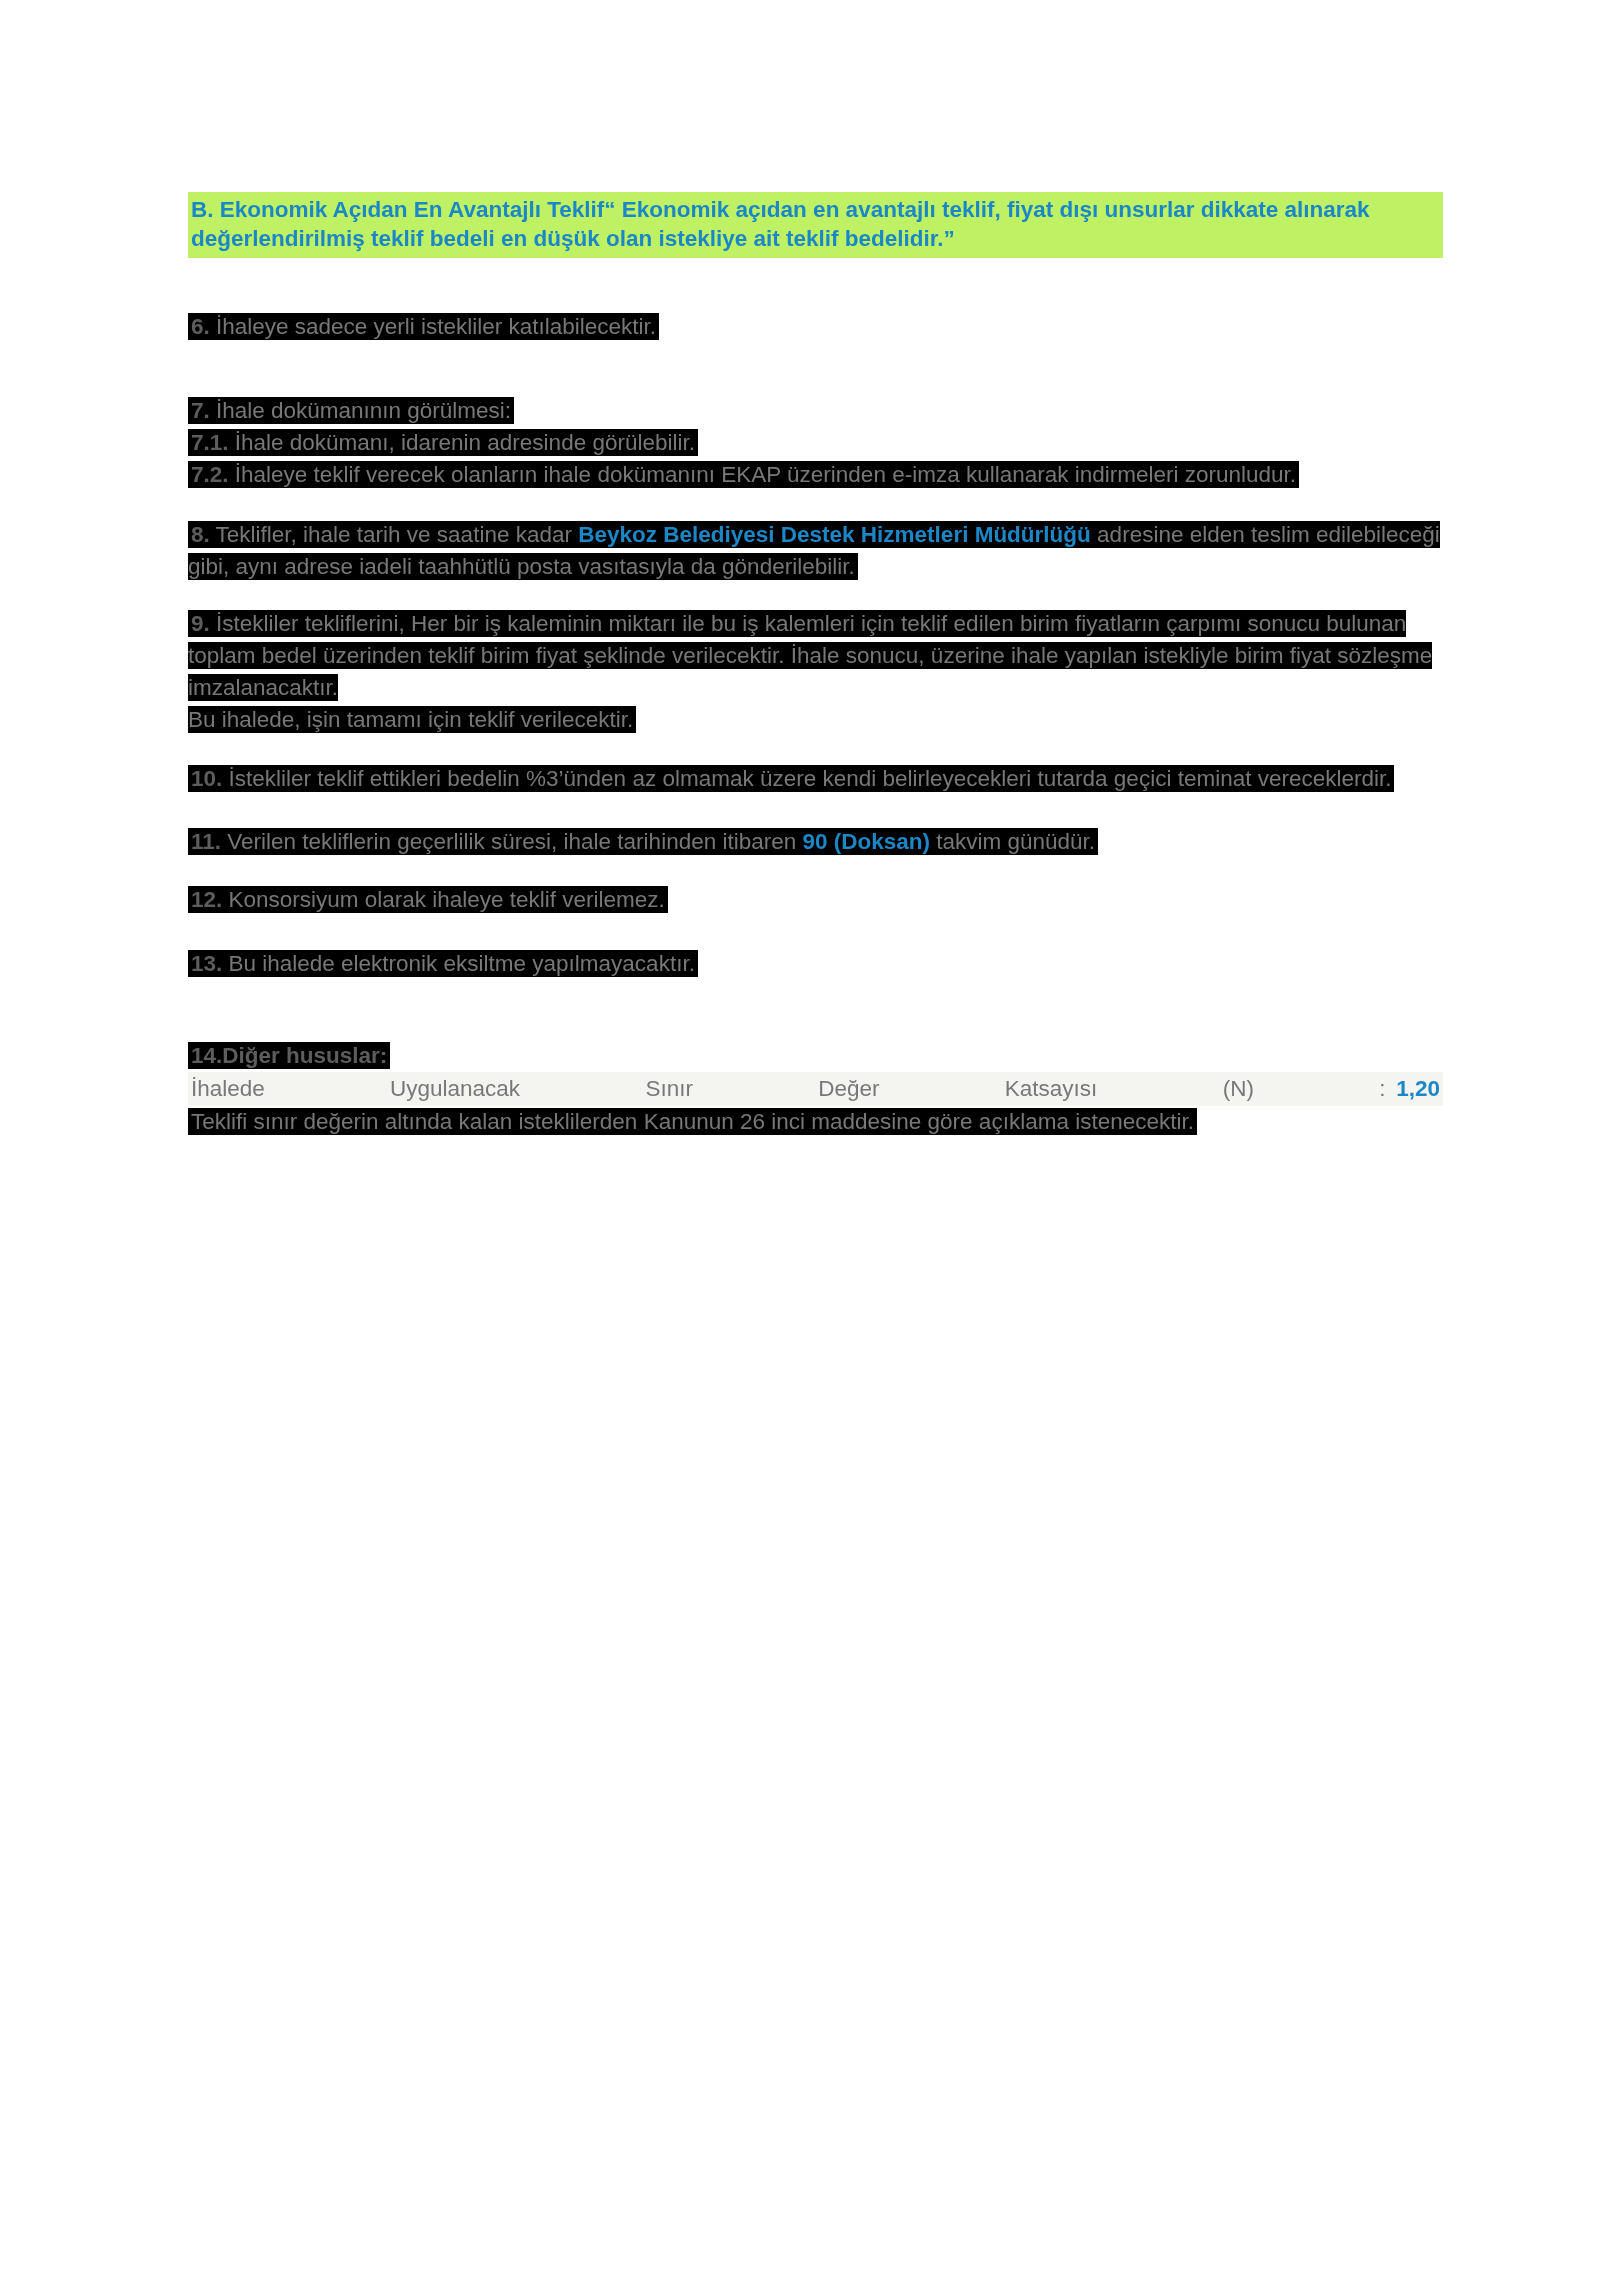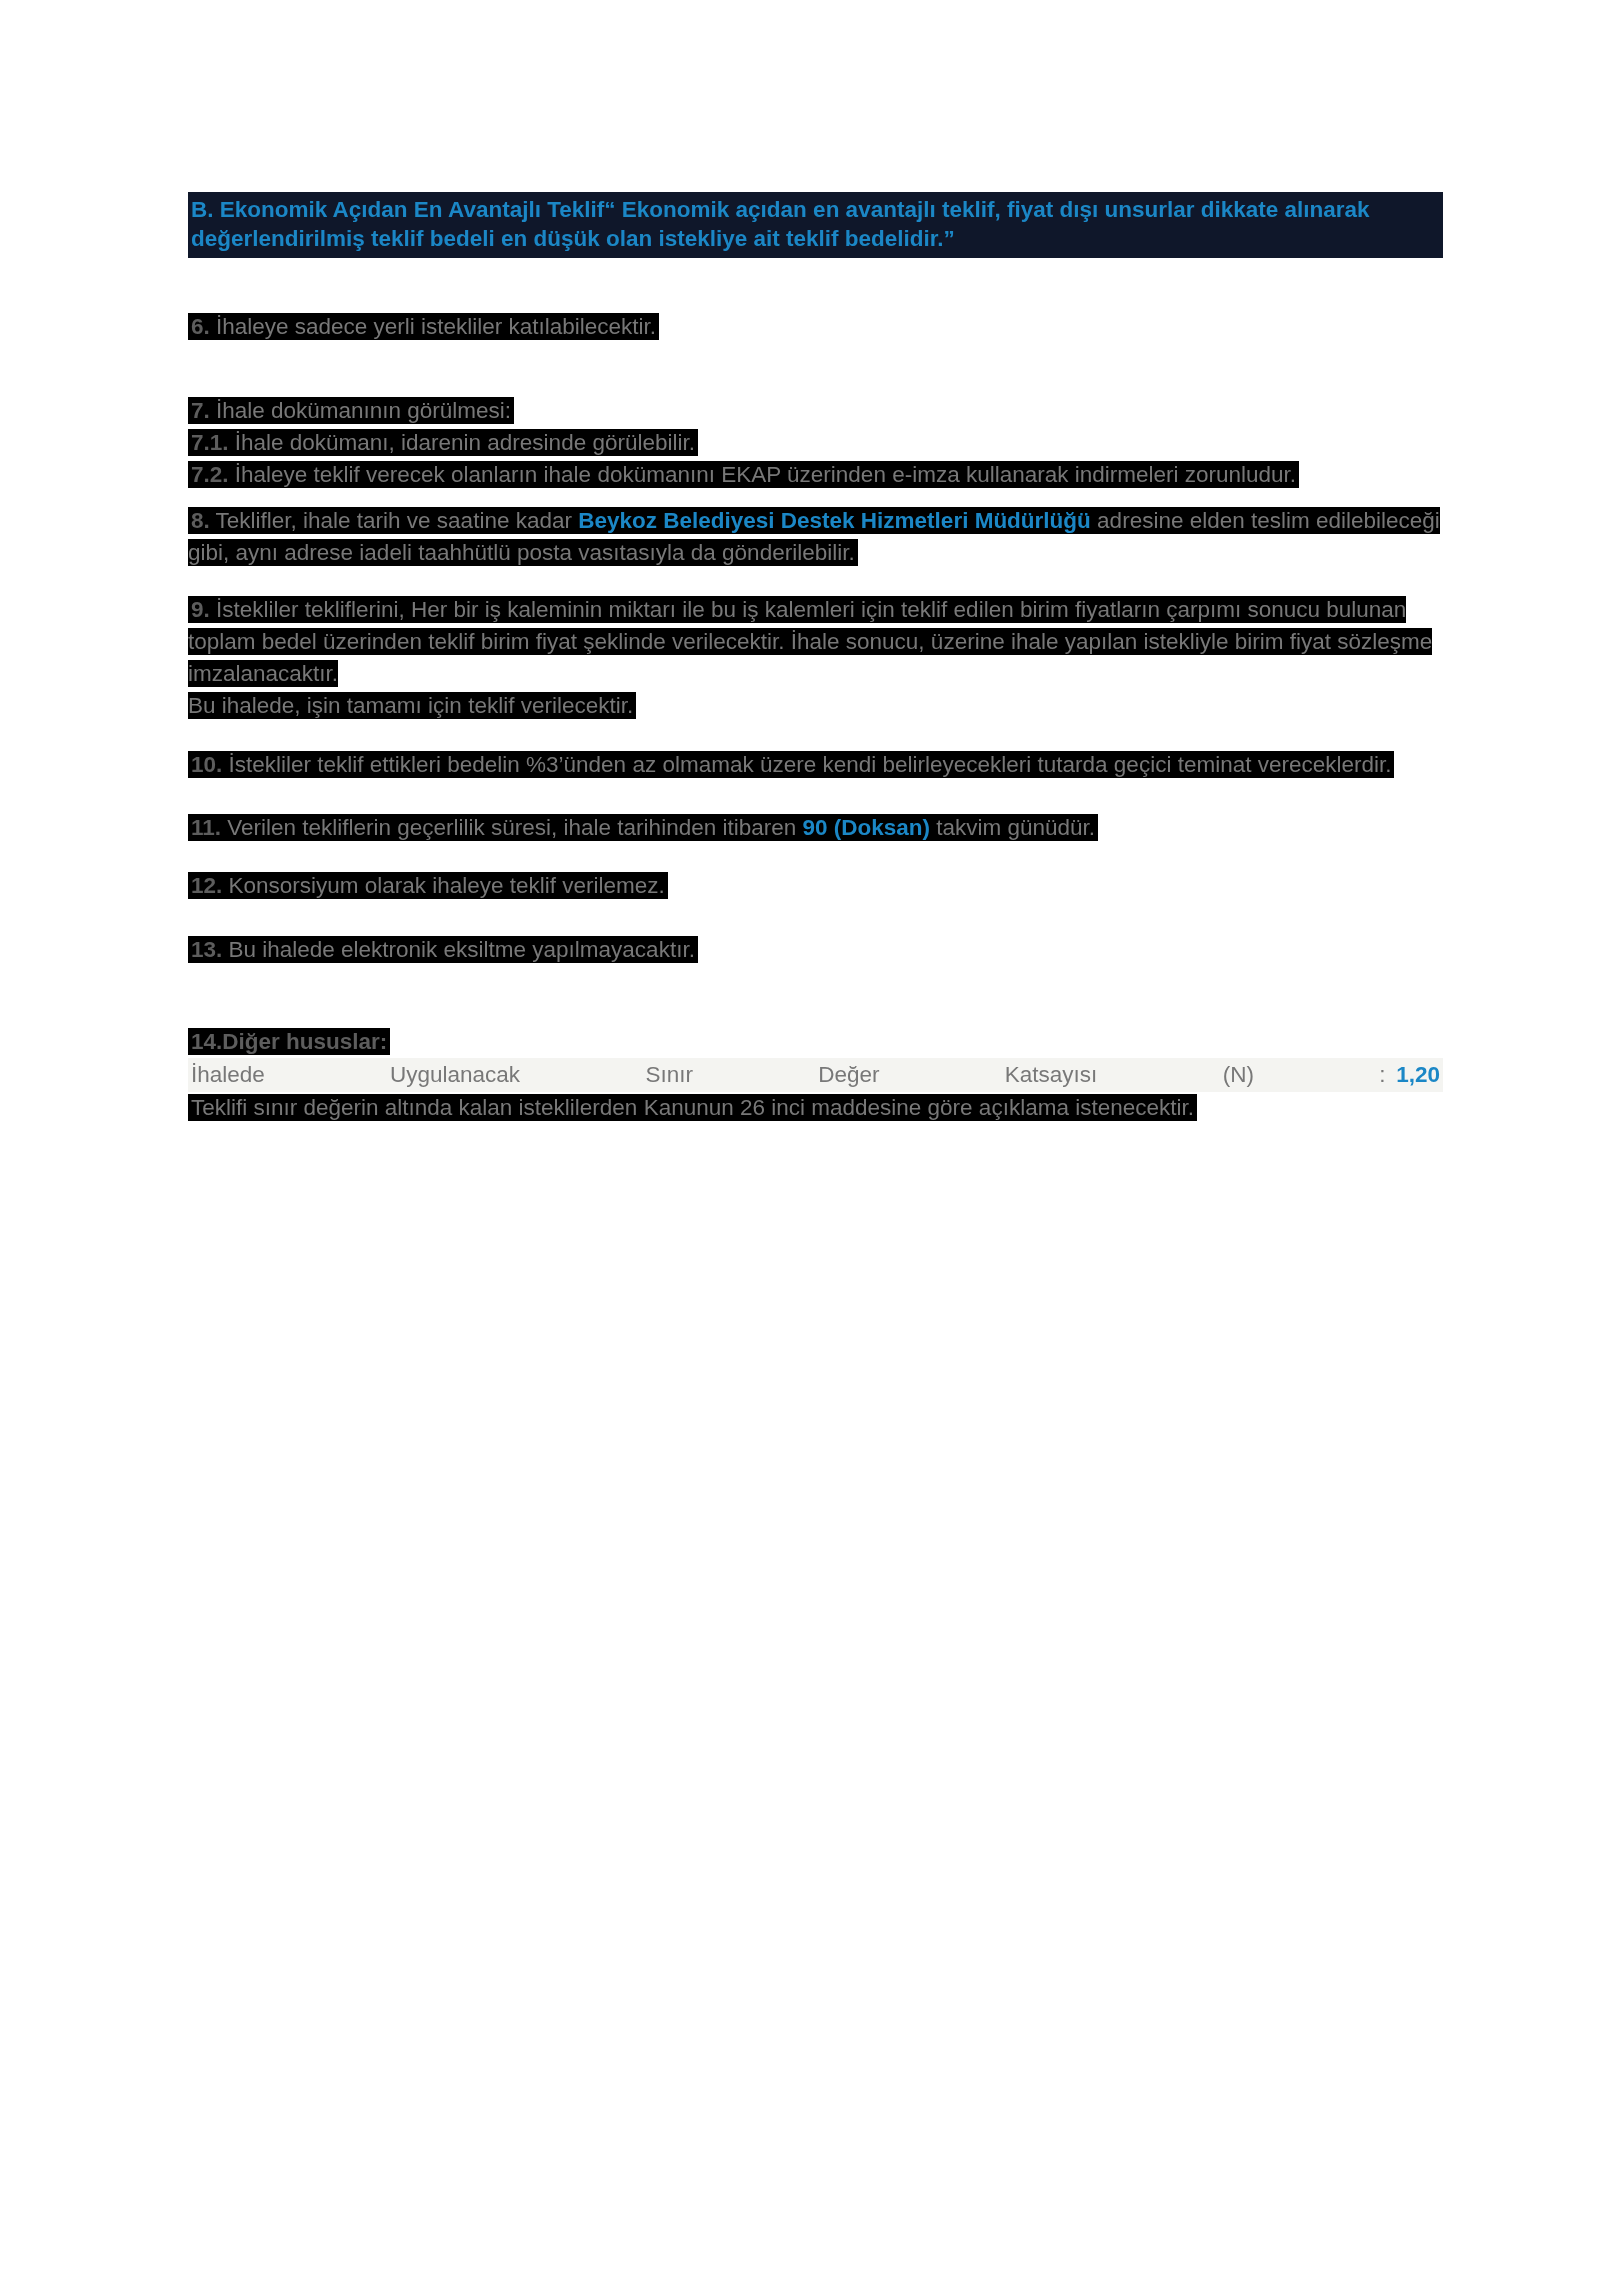--- a/index.html
+++ b/index.html
@@ -14,35 +14,35 @@
   .doc {
     position: absolute;
     left: 188px;
     top: 192px;
     width: 1255px;
     font-size: 22.5px;
     line-height: 32px;
     color: #787878;
   }
   .heading {
-    background: #0f172a;
+    background: #bef264;
     color: #1b87c6;
     font-weight: bold;
     font-size: 22.5px;
     line-height: 29px;
     padding: 2.9px 3.9px 4.9px 2.9px;
     margin: 0;
   }
   .para { margin: 0; }
   .hl { background: #000000; padding: 1px 2.9px; }
   .num { font-weight: bold; color: #5d5d5d; }
   .blue { font-weight: bold; color: #1b87c6; }
   .mt-p1 { margin-top: 53px; }
   .mt-p2 { margin-top: 52px; }
-  .mt-p3 { margin-top: 14px; }
+  .mt-p3 { margin-top: 28px; }
   .mt-p4 { margin-top: 25.5px; }
   .mt-p5 { margin-top: 26.5px; }
   .mt-p6 { margin-top: 31px; }
   .mt-p7 { margin-top: 26.5px; }
   .mt-p8 { margin-top: 32px; }
   .mt-p9 { margin-top: 60px; }
   .other-title { font-weight: bold; color: #5d5d5d; }
   .limit-line {
     display: flex;
     justify-content: space-between;

